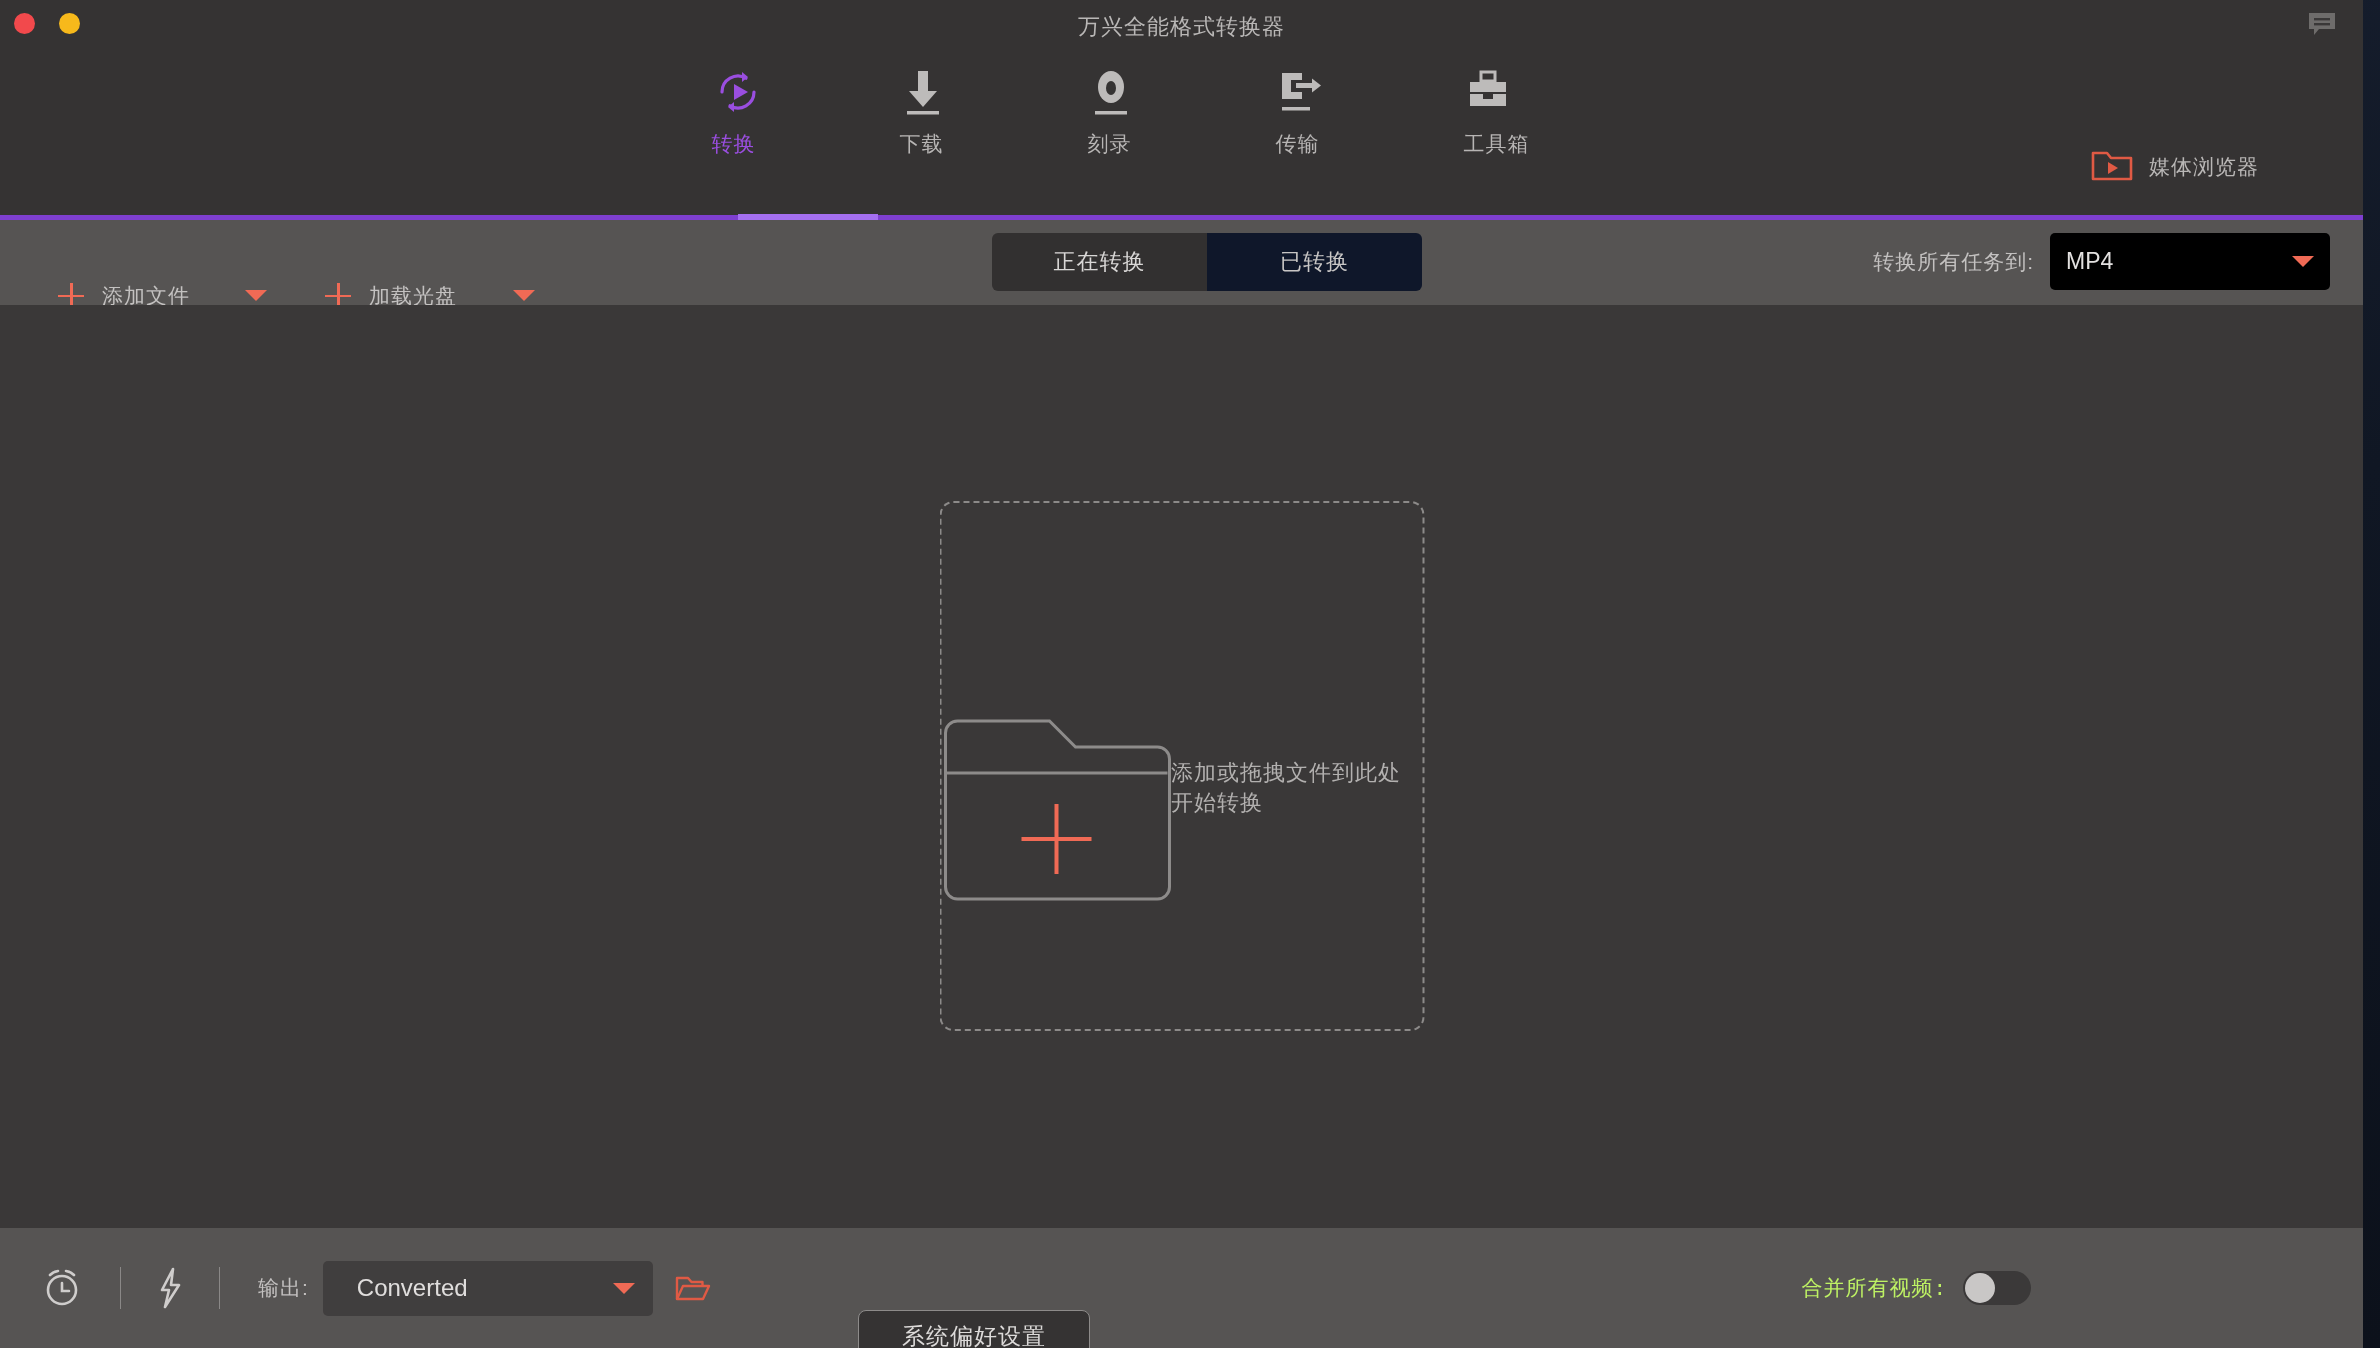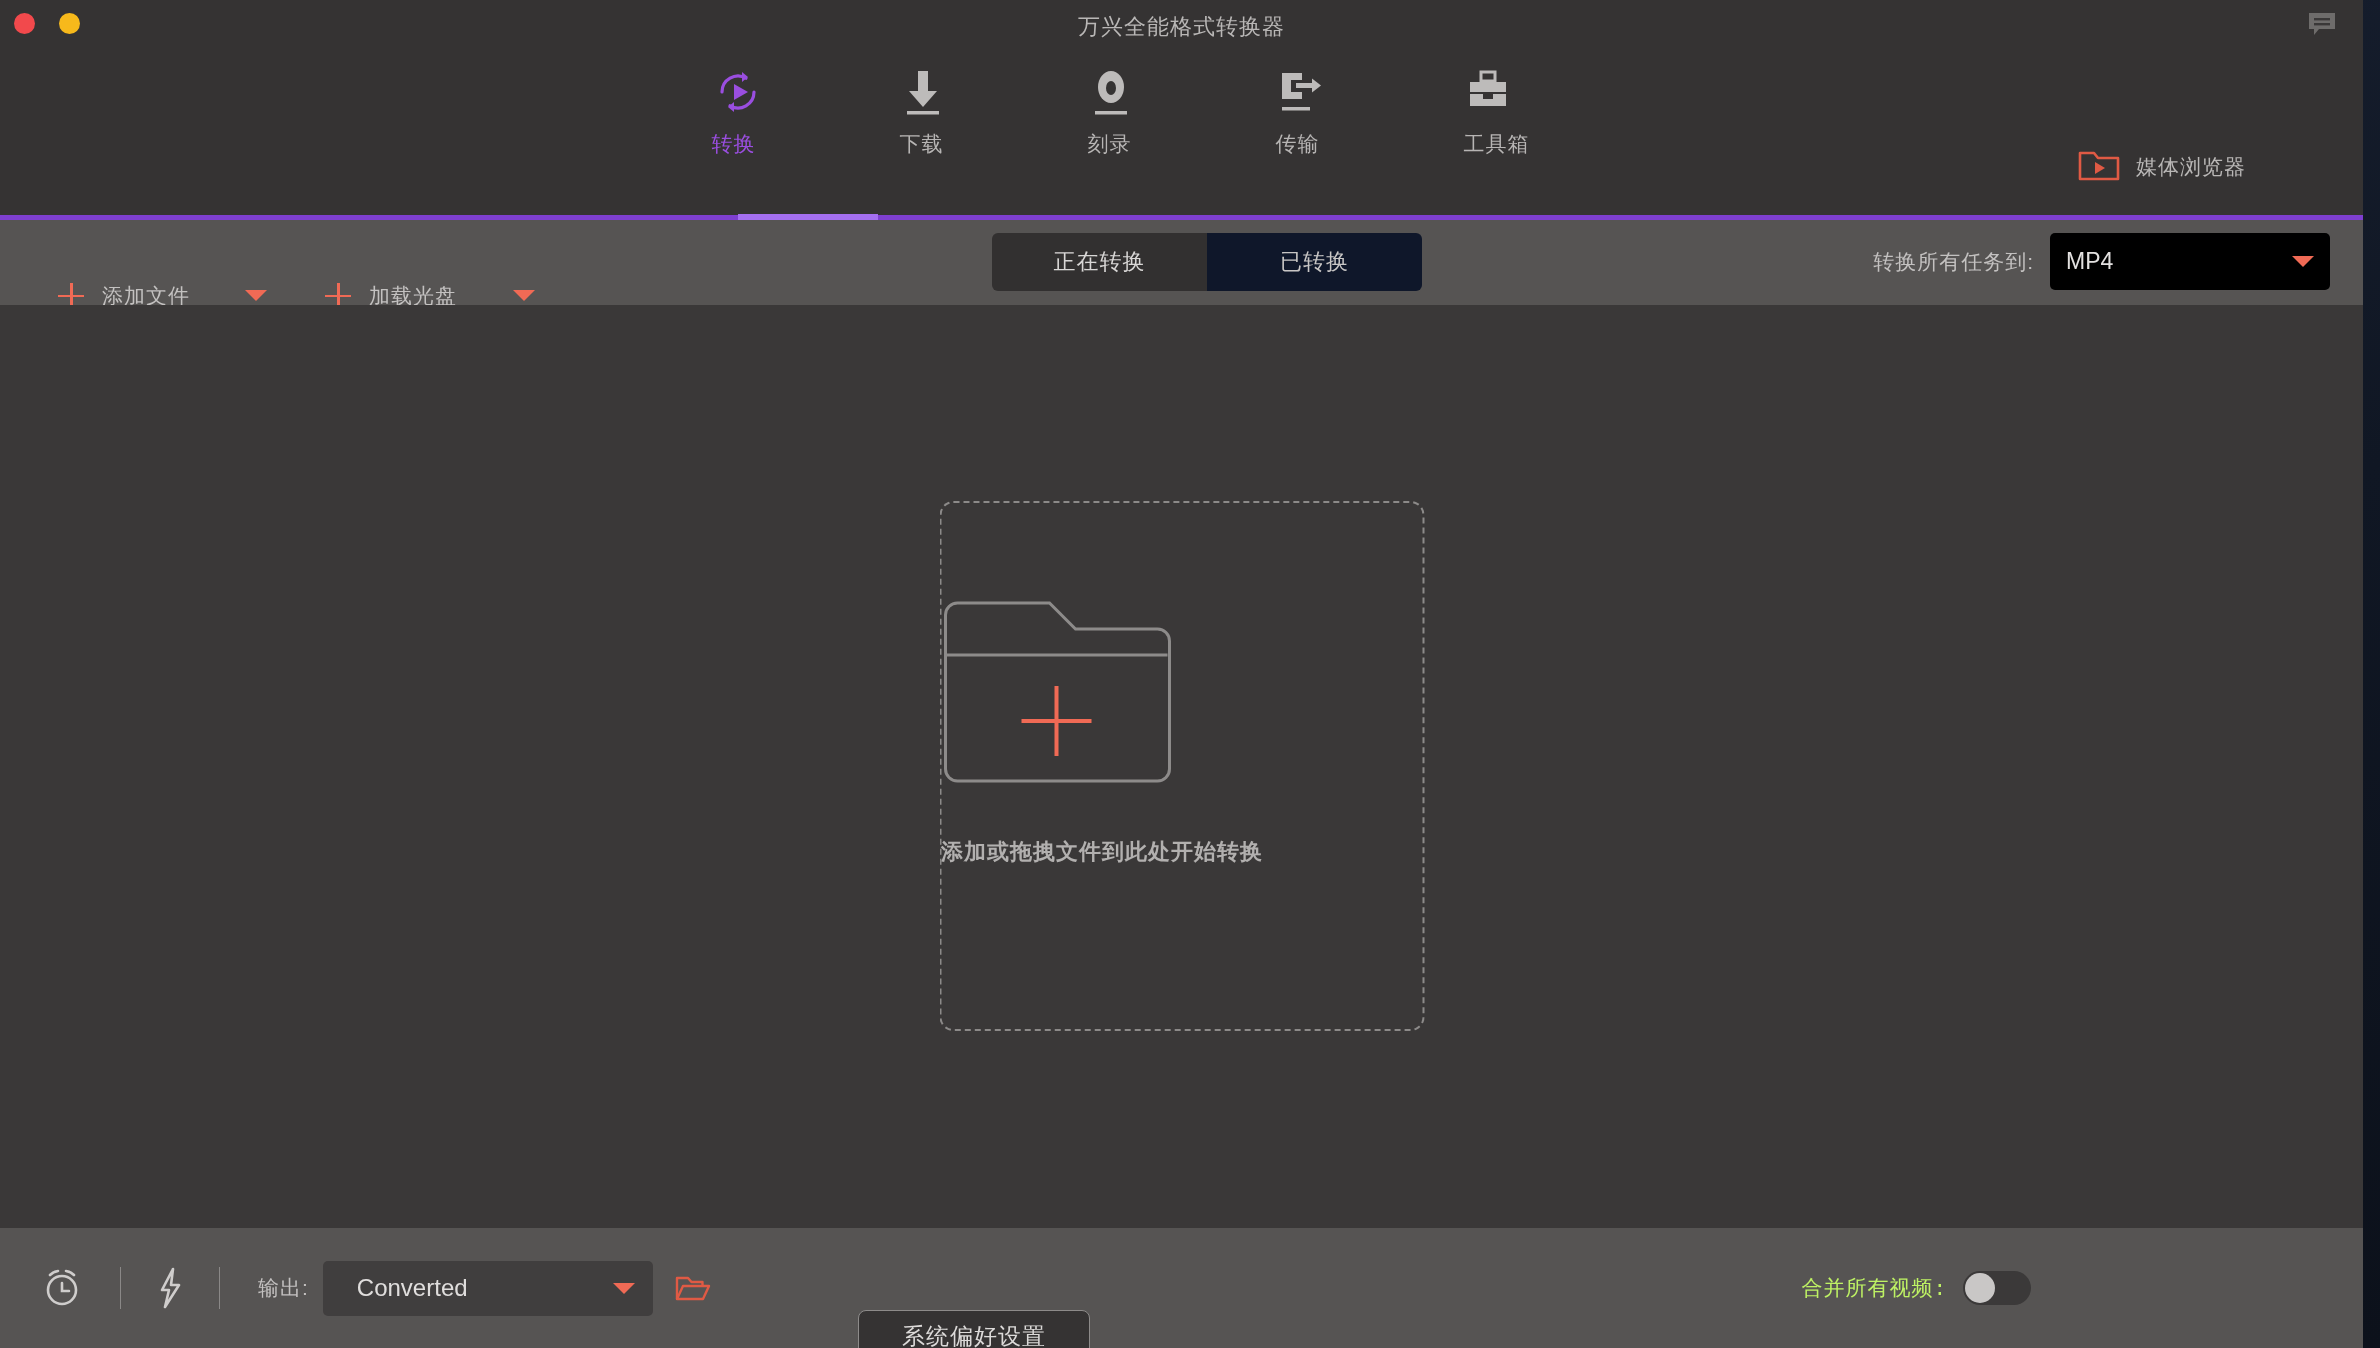--- a/index.html
+++ b/index.html
@@ -49,21 +49,21 @@
     align-items:flex-start; justify-content:flex-start;
     cursor:pointer;
   }
   .navtab .nav-ico { height:60px; display:flex; align-items:center; justify-content:center; }
   .navtab .nav-label {
     margin-top:8px; font-size:21px; color:#b7b5b4; letter-spacing:1px;
   }
   .navtab.active .nav-label { color:#9a4ee0; }
 
   #mediabrowser {
-    position:absolute; right:117px; top:148px;
+    position:absolute; right:104px; top:148px;
     display:flex; align-items:center; gap:16px; cursor:pointer;
   }
   #mediabrowser .mb-label { color:#b9b7b6; font-size:21px; letter-spacing:1px; }
 
   
   #purpleline {
     position:absolute; left:0; top:215px; width:100%; height:5px;
     background:#7e3fd0;
   }
   #activeindicator {
@@ -123,23 +123,22 @@
   
   #main {
     position:absolute; left:0; top:305px; right:0; bottom:120px;
     background:#3a3838;
   }
   #dropzone {
     position:absolute; left:50%; top:196px; transform:translateX(-50%);
     width:485px; height:530px;
     border:2px dashed #8c8a89;
     border-radius:14px;
-    display:flex; flex-direction:column; 
+    display:flex; align-items:center;
     cursor:pointer;
-    font-weight:bold;
   }
   #folder-add-icon { margin-top:96px; }
   #dropzone-label {
     margin-top:44px; color:#b2b0af; font-size:22px; letter-spacing:1px;
   }
 
   
   #bottombar {
     position:absolute; left:0; bottom:0; width:100%; height:120px;
     background:#565453;

